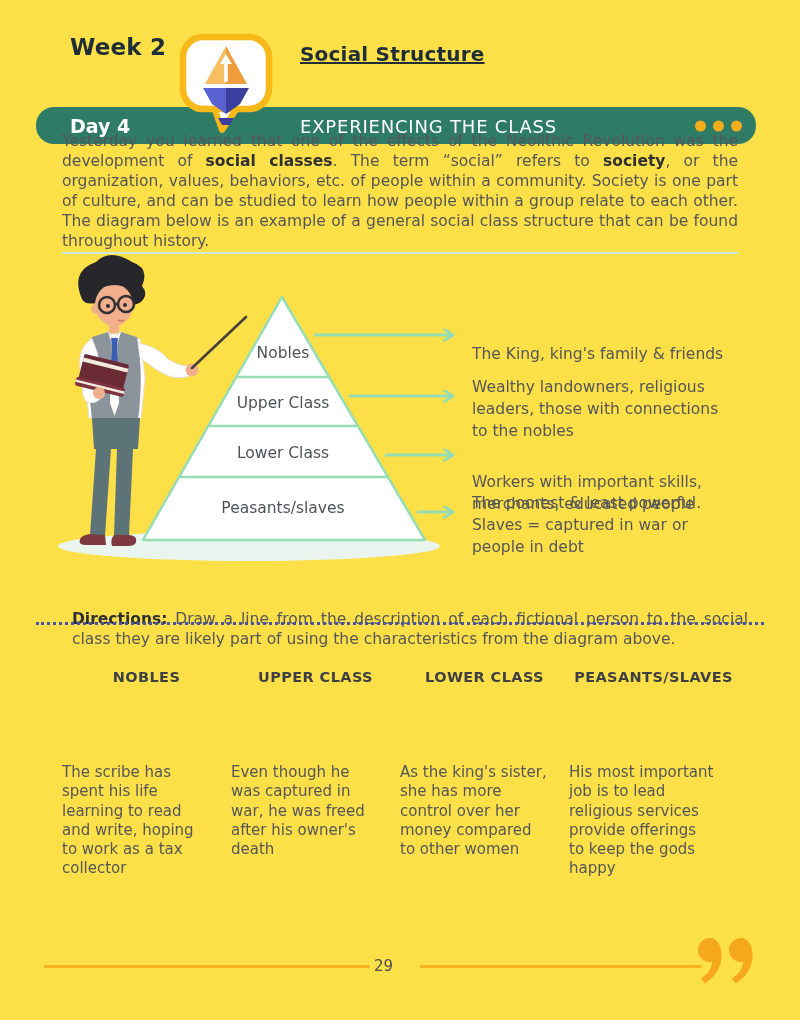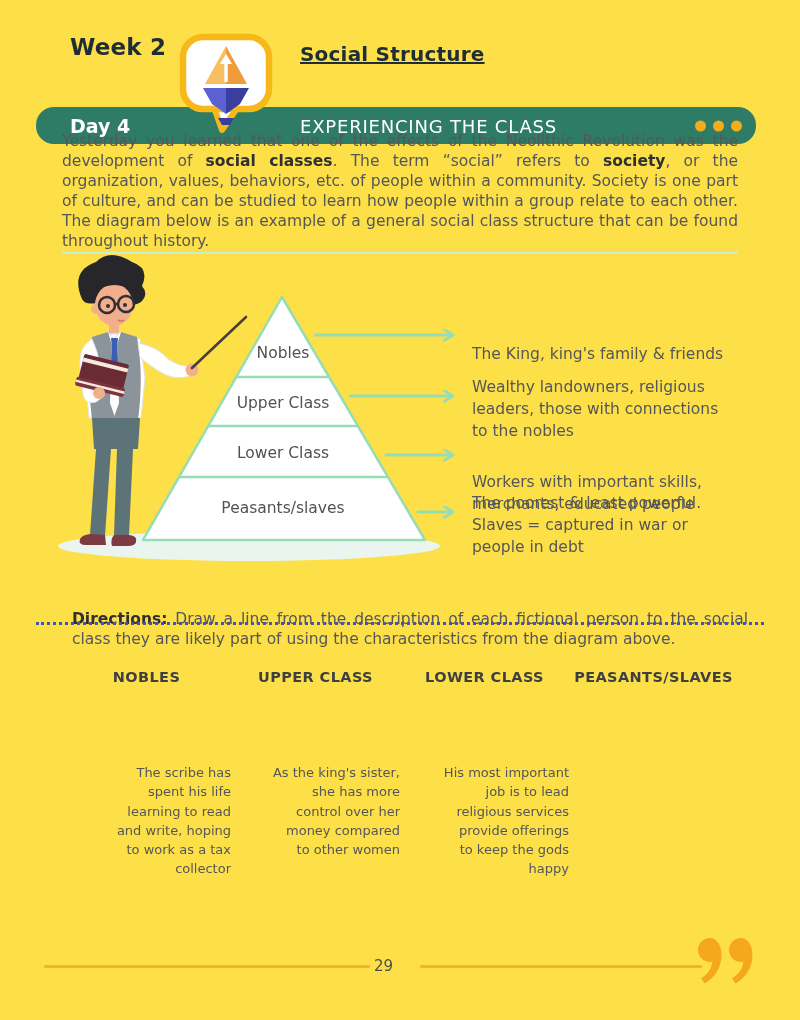--- a/index.html
+++ b/index.html
@@ -38,21 +38,21 @@
 
   
   #directions { left:72px; top:584px; width:676px; font-size:15.5px; line-height:20px; text-align:justify; color:#55565A;margin-top:25px; }
   #directions b { color:#2F3033; }
   #dotted-divider { left:36px; top:622px; width:728px; height:0; border-top:3px dotted #4453B2; }
 
   
   #match-headers { left:62px; top:669px; width:676px; display:grid; grid-template-columns:repeat(4,1fr); }
   .match-header { text-align:center; font-size:14.5px; font-weight:bold; letter-spacing:0.4px; color:#3E3F43; }
   #match-descs { left:62px; top:763px; width:676px; display:grid; grid-template-columns:repeat(4,1fr); }
-  .match-desc { text-align:right; font-size:13px; line-height:19.3px; color:#55565A; white-space:pre-line; }
+  .match-desc { text-align:left; font-size:15px; line-height:19.3px; color:#55565A; white-space:pre-line; }
 
   
   .footer-rule { top:965px; height:3px; background:#F5B321; border-radius:2px; }
   #footer-rule-left { left:44px; width:326px; }
   #footer-rule-right { left:420px; width:282px; }
   #page-number { left:374px; top:957px; width:40px; font-size:15px; color:#4C4C4E; }
   #quote-marks { left:698px; top:938px; }
 </style>
 </head>
 <body>
@@ -176,20 +176,25 @@
     <div class="match-header">PEASANTS/SLAVES</div>
   </div>
 
   <div class="abs" id="match-descs">
     <div class="match-desc">The scribe has
 spent his life
 learning to read
 and write, hoping
 to work as a tax
 collector</div>
+    <div class="match-desc">Even though he
+was captured in
+war, he was freed
+after his owner's
+death</div>
     <div class="match-desc">As the king's sister,
 she has more
 control over her
 money compared
 to other women</div>
     <div class="match-desc">His most important
 job is to lead
 religious services
 provide offerings
 to keep the gods

